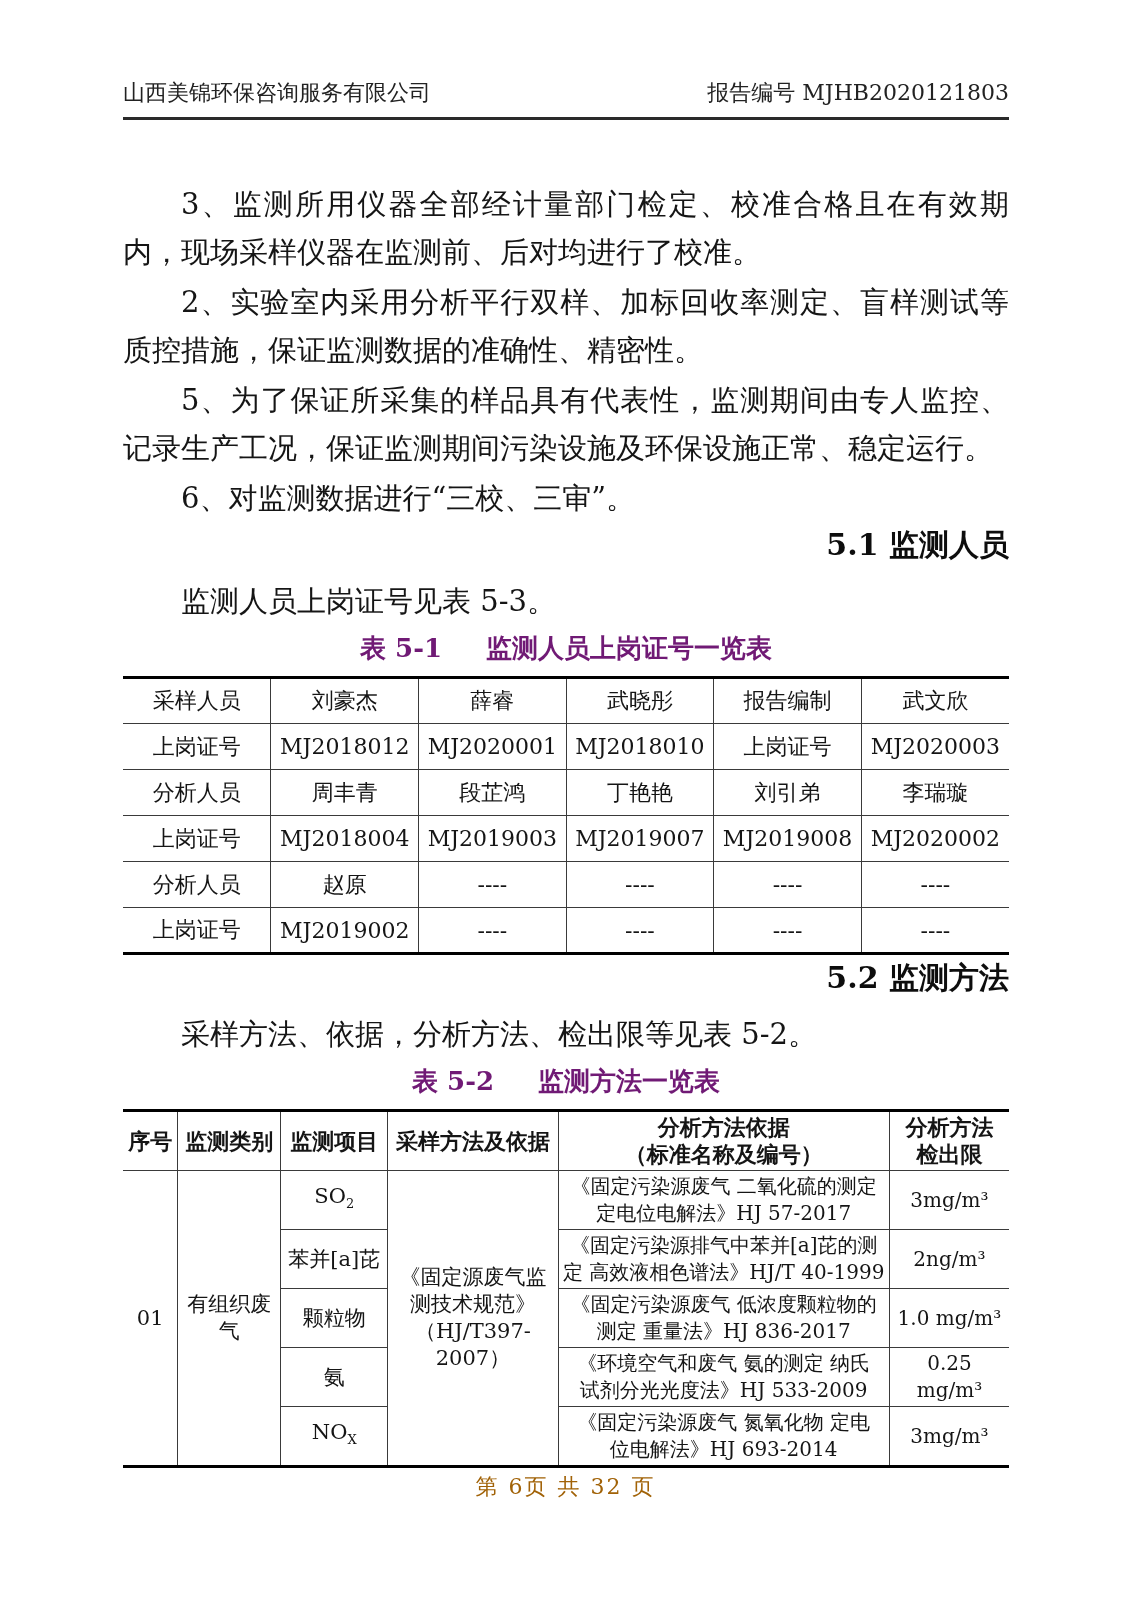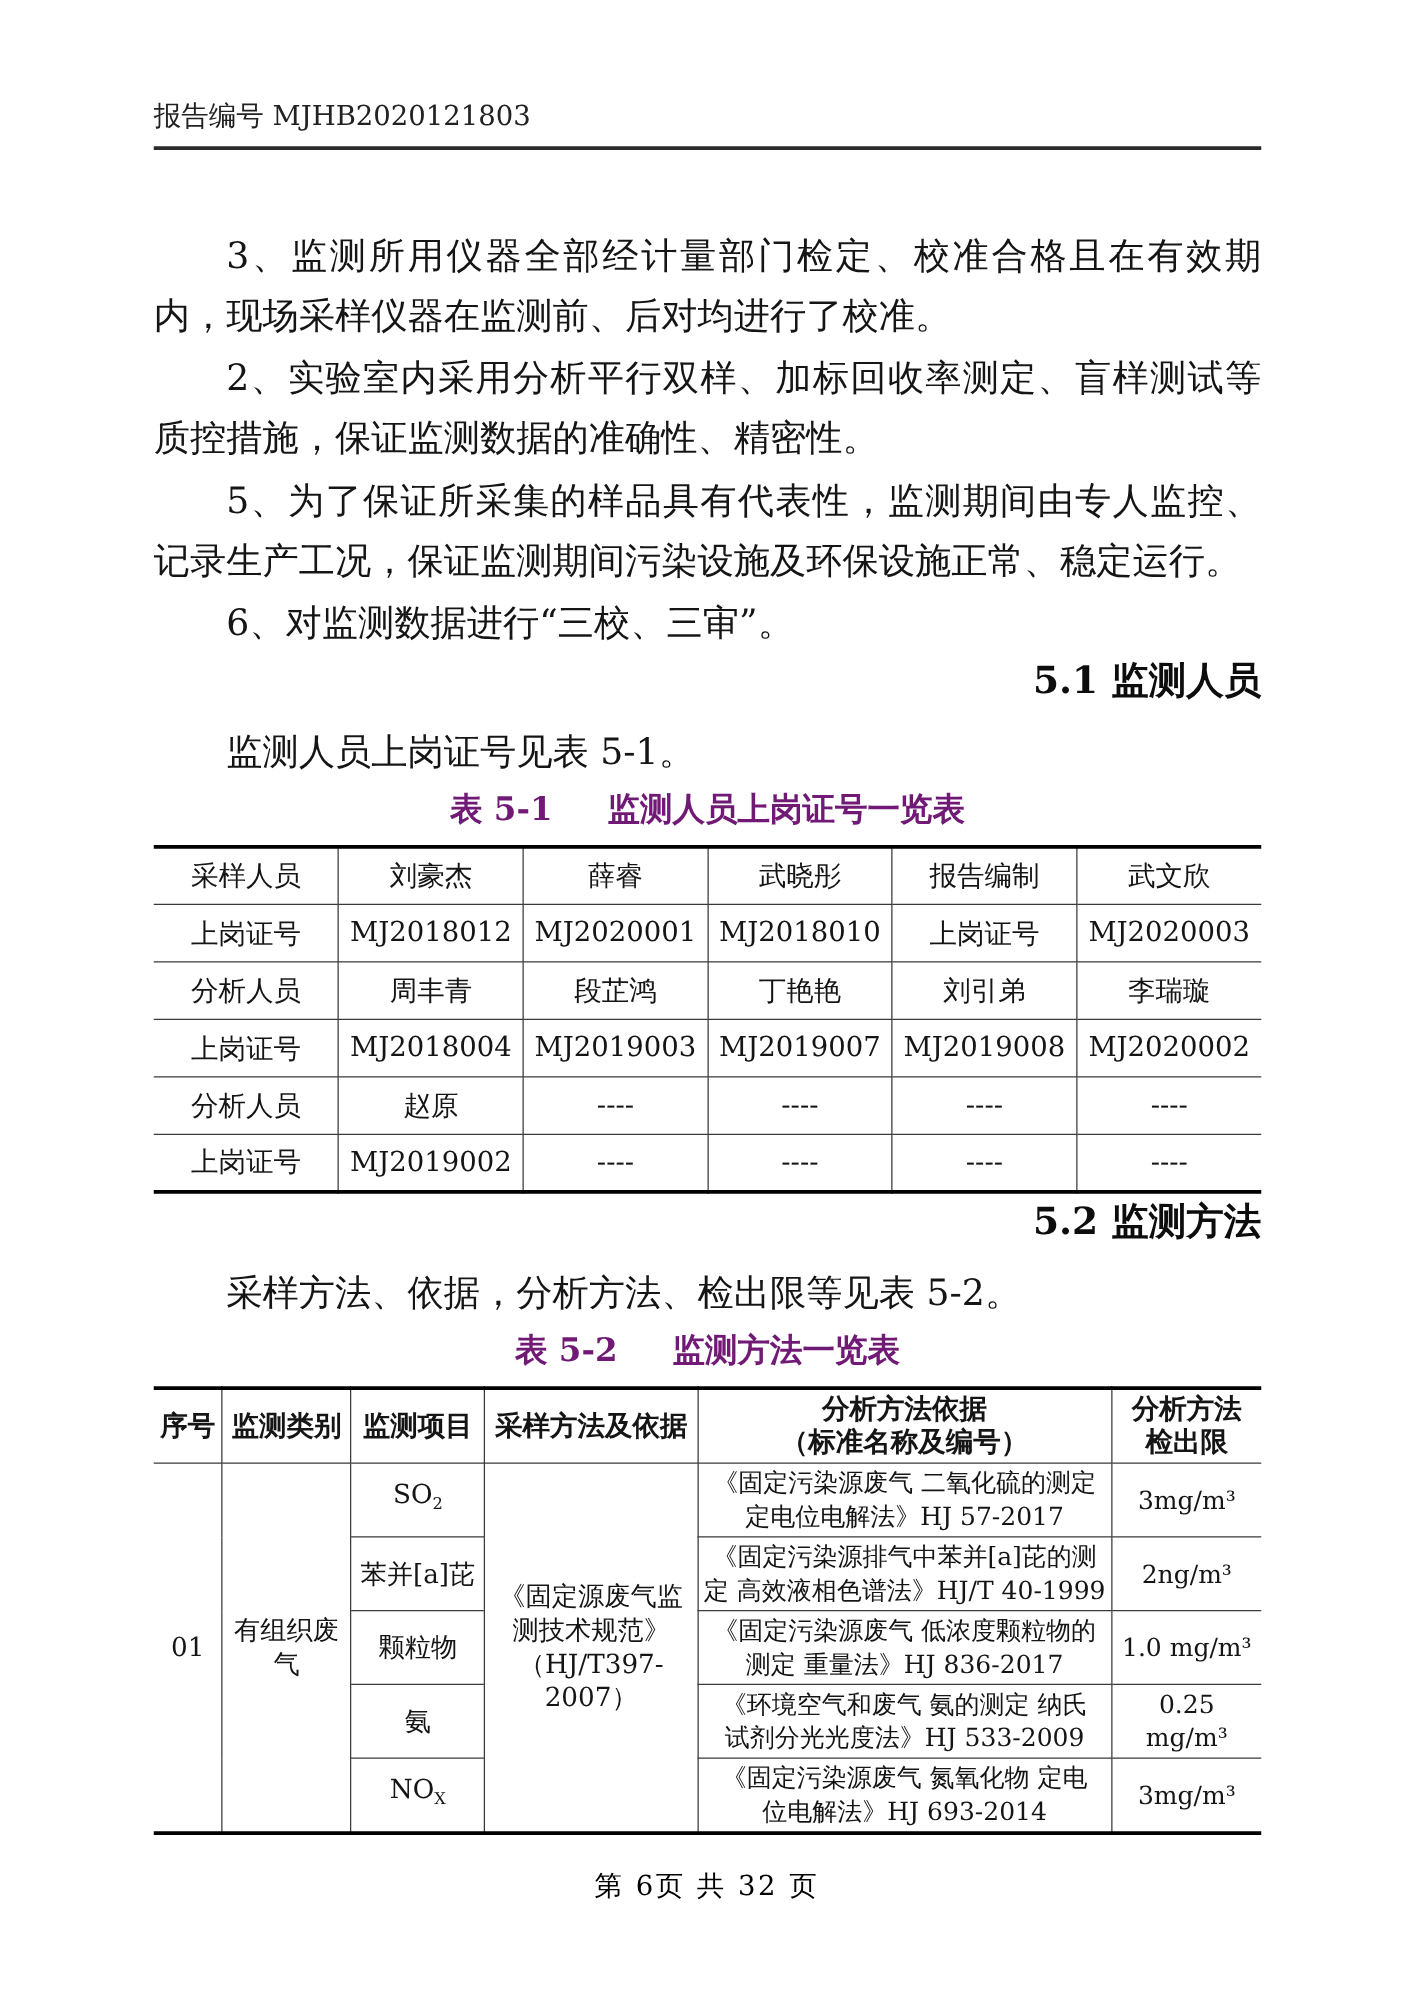--- a/index.html
+++ b/index.html
@@ -63,43 +63,43 @@
   #table52 td { height: 50px; font-size: 21px; line-height: 27px; }
   #table52 td.pre { white-space: pre-line; }
   #table52 td.method { font-size: 20px; }
   #table52 td.limit { font-size: 20px; }
   sub { font-size: 13px; }
 
   .sec52 { margin-top: 28px; }
 
   .footer {
     position: absolute; left: 0; top: 1472px; width: 100%;
-    text-align: center; font-size: 22px; color: #000000;
+    text-align: center; font-size: 22px; color: #a16207;
     letter-spacing: 2px;
-    margin-top: 22px;
   }
 </style>
 </head>
 <body>
 
 <div class="page">
 
   <header class="hdr">
+    <span>山西美锦环保咨询服务有限公司</span>
     <span>报告编号 MJHB2020121803</span>
   </header>
 
   <main>
 
     <p class="body">3、监测所用仪器全部经计量部门检定、校准合格且在有效期内，现场采样仪器在监测前、后对均进行了校准。</p>
     <p class="body">2、实验室内采用分析平行双样、加标回收率测定、盲样测试等质控措施，保证监测数据的准确性、精密性。</p>
     <p class="body">5、为了保证所采集的样品具有代表性，监测期间由专人监控、记录生产工况，保证监测期间污染设施及环保设施正常、稳定运行。</p>
     <p class="body">6、对监测数据进行“三校、三审”。</p>
 
     <h2 class="sec">5.1 监测人员</h2>
-    <p class="body">监测人员上岗证号见表 5-1。</p>
+    <p class="body">监测人员上岗证号见表 5-3。</p>
 
     <div class="tbl-title">
       <span>表 5-1</span><span class="gap"></span><span>监测人员上岗证号一览表</span>
     </div>
 
     <table id="table51">
       <colgroup>
         <col style="width:16.7%">
           <col style="width:16.66%">
           <col style="width:16.66%">

